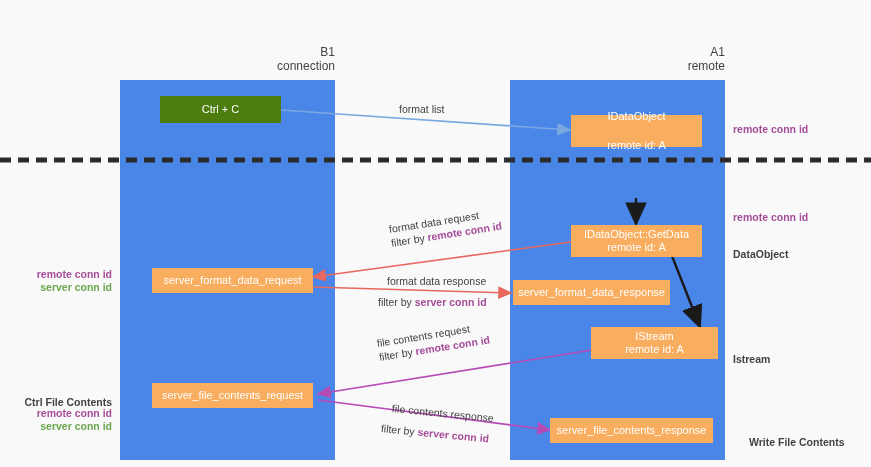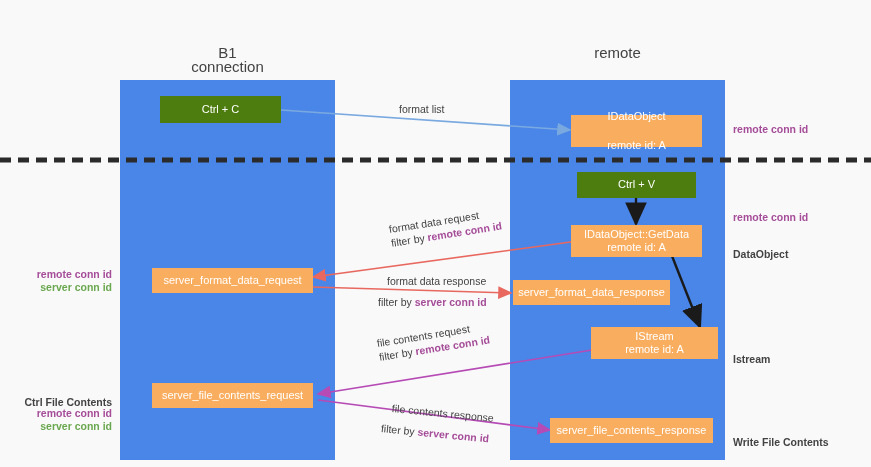--- a/index.html
+++ b/index.html
@@ -26,23 +26,23 @@
   .lane {
     position: absolute;
     background: #4a86e8;
   }
   .lane-b1 { left: 120px; top: 80px; width: 215px; height: 380px; }
   .lane-a1 { left: 510px; top: 80px; width: 215px; height: 380px; }
 
   
   .lane-head {
     position: absolute;
-    text-align: center;
+    text-align: right;
     color: #434343;
-    font-size: 15px;
+    font-size: 12px;
     line-height: 13.5px;
   }
   .lane-head-b1 { left: 120px; top: 46px; width: 215px; }
   .lane-head-a1 { left: 510px; top: 46px; width: 215px; }
 
   
   #title {
     position: absolute;
     left: 0; top: 8px;
     width: 871px;
@@ -107,20 +107,21 @@
 <body>
 
 <div id="stage">
 
 
   <div class="lane-head lane-head-b1">
     <div>B1</div>
     <div>connection</div>
   </div>
   <div class="lane-head lane-head-a1">
+    <div>A1</div>
     <div>remote</div>
   </div>
 
   <div class="lane lane-b1"></div>
   <div class="lane lane-a1"></div>
 
   <svg id="wires" viewBox="0 0 871 467">
     <defs>
       <marker id="ah-blue" markerWidth="9" markerHeight="8" refX="8" refY="4" orient="auto">
         <path d="M0,0 L9,4 L0,8 z" fill="#7aa9e0"></path>
@@ -155,23 +156,20 @@
 
   <div class="node green abs" style="left:160px; top:96px; width:121px; height:27px;">
     <span>Ctrl + C</span>
   </div>
 
   <div class="node orange abs" style="left:571px; top:115px; width:131px; height:32px;gap:16px;">
     <span>IDataObject</span>
     <span class="l2">remote id: A</span>
   </div>
 
-  <div class="node green abs" style="left:577px; top:172px; width:119px; height:26px;">
-    <span>Ctrl + V</span>
-  </div>
 
   <div class="node orange abs" style="left:571px; top:225px; width:131px; height:32px;">
     <span>IDataObject::GetData</span>
     <span class="l2">remote id: A</span>
   </div>
 
   <div class="node orange abs" style="left:513px; top:280px; width:157px; height:25px;">
     <span>server_format_data_response</span>
   </div>
 
@@ -225,21 +223,21 @@
   </div>
 
   <div class="side rightcol c-purple" style="left:733px; top:123px;">remote conn id</div>
 
   <div class="side rightcol c-purple" style="left:733px; top:211px;">remote conn id</div>
 
   <div class="side rightcol c-dark" style="left:733px; top:236px;">DataObject</div>
 
   <div class="side rightcol c-dark" style="left:733px; top:341px;">Istream</div>
 
-  <div class="side rightcol c-dark" style="left:733px; top:424px;">Write File Contents</div>
+  <div class="side rightcol c-dark" style="left:749px; top:424px;">Write File Contents</div>
 
   <div class="side leftcol c-purple" style="left:0px; top:268px; width:112px;">remote conn id</div>
 
   <div class="side leftcol c-green" style="left:0px; top:281px; width:112px;">server conn id</div>
 
   <div class="side leftcol c-dark" style="left:0px; top:384px; width:112px;">Ctrl File Contents</div>
 
   <div class="side leftcol c-purple" style="left:0px; top:407px; width:112px;">remote conn id</div>
 
   <div class="side leftcol c-green" style="left:0px; top:420px; width:112px;">server conn id</div>

